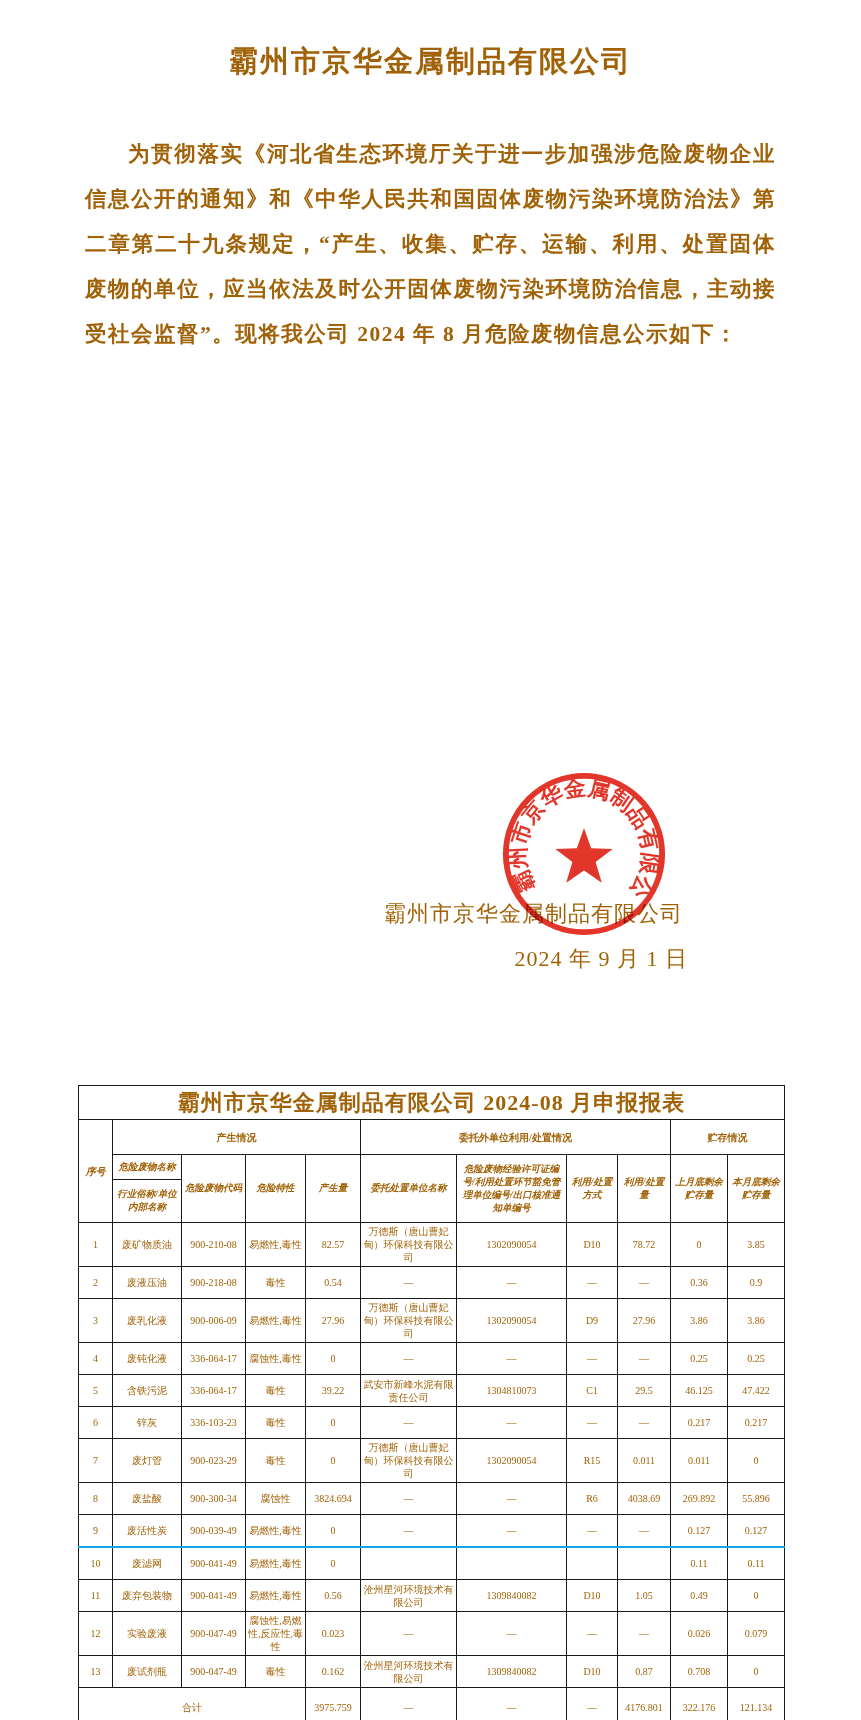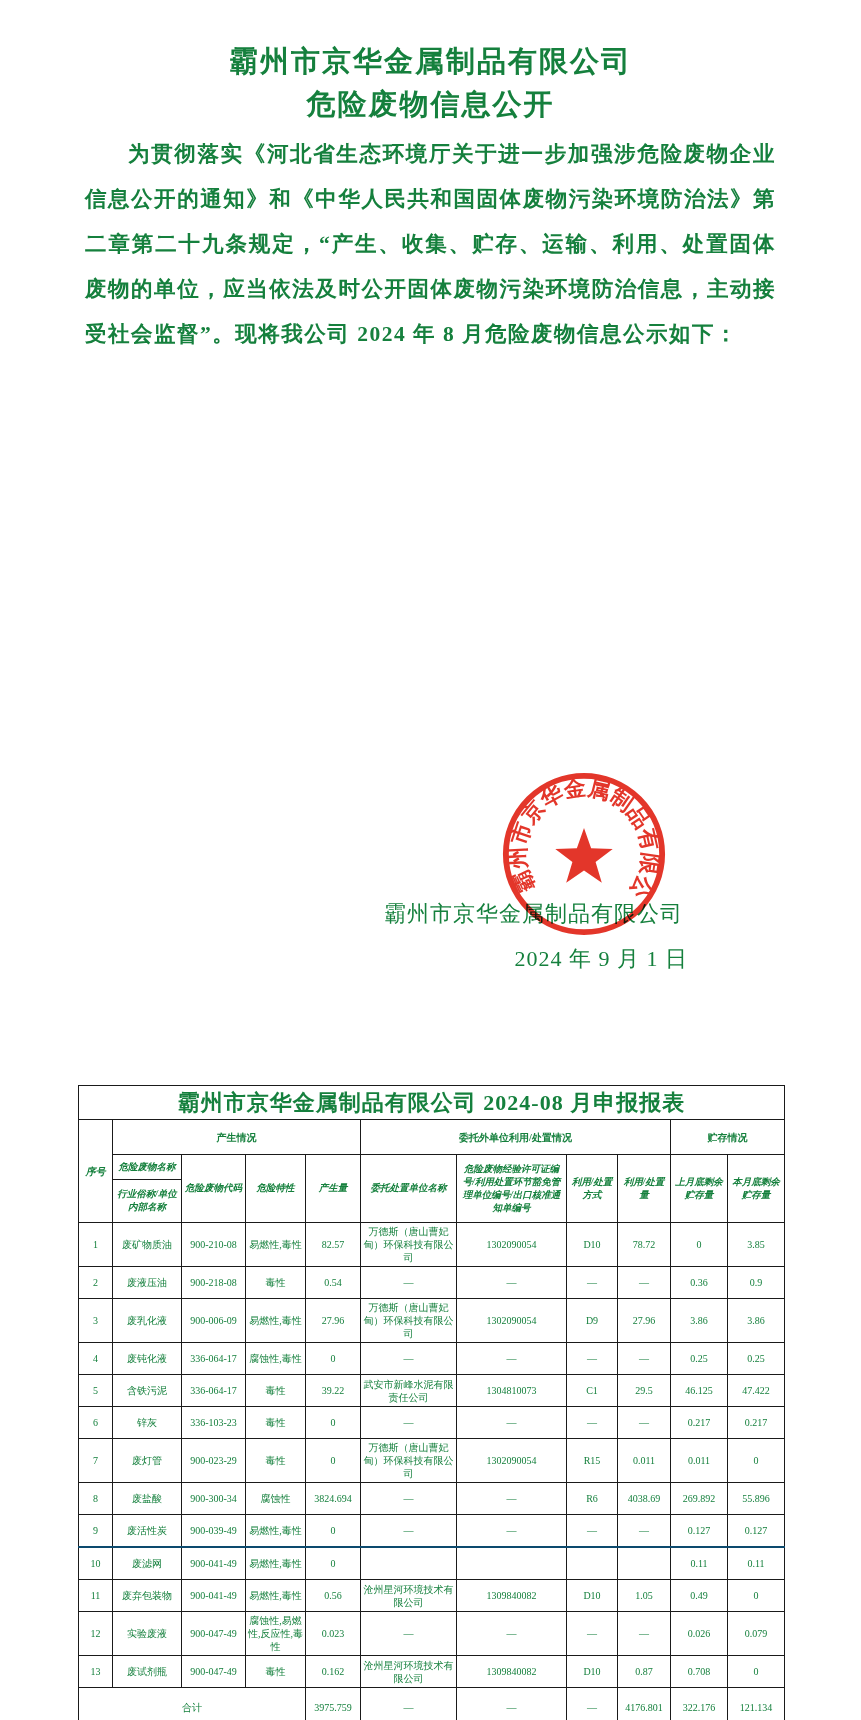--- a/index.html
+++ b/index.html
@@ -1,18 +1,18 @@
 <!DOCTYPE html>
 <html><head>
 <meta charset="utf-8">
 <style>
   html,body{margin:0;padding:0;background:#fff;}
   .page{
     position:relative;width:861px;height:1720px;background:#ffffff;
-    font-family:"Liberation Serif","DejaVu Serif",serif;color:#15803d;overflow:hidden;
+    font-family:"Liberation Serif","DejaVu Serif",serif;color:#a16207;overflow:hidden;
   }
   
   .doc-titles{position:absolute;top:40px;left:0;right:0;text-align:center;}
   .doc-title{font-size:29px;font-weight:bold;line-height:43px;letter-spacing:2px;margin:0;}
   
   .doc-body{position:absolute;top:132px;left:85px;width:691px;
     font-size:21.5px;line-height:45px;text-align:justify;letter-spacing:1.5px;}
   .doc-body p{margin:0;text-indent:2em;font-weight:bold;}
   
   .signature{position:absolute;top:899px;right:178px;font-size:22px;letter-spacing:1px;}
@@ -23,31 +23,30 @@
   table.decl{position:absolute;top:1085px;left:78px;width:706px;border-collapse:collapse;
     font-size:10px;table-layout:fixed;}
   table.decl th,table.decl td{border:1px solid #1a1a1a;text-align:center;vertical-align:middle;
     padding:2px 1px;line-height:13px;word-break:break-all;}
   .tbl-title{font-size:22px;font-weight:bold;height:29px;letter-spacing:1px;line-height:19px;}
   .group-row th{height:30px;font-weight:bold;font-size:10px;}
   .hdr{font-weight:bold;font-size:9.5px;font-style:italic;}
   .split-top{height:20px;border-radius:6px;}
   .split-bottom{height:38px;}
   table.decl tbody td{height:27px;}
-  tr.thick-top td{border-top:2px solid #0c4a6e;}
+  tr.thick-top td{border-top:2px solid #0ea5e9;}
   .total-row td{height:34px;font-size:10px;}
 </style>
 </head>
 <body>
 
 <div class="page">
 
   <div class="doc-titles">
     <h1 class="doc-title">霸州市京华金属制品有限公司</h1>
-    <h1 class="doc-title">危险废物信息公开</h1>
   </div>
 
   <div class="doc-body">
     <p>为贯彻落实《河北省生态环境厅关于进一步加强涉危险废物企业信息公开的通知》和《中华人民共和国固体废物污染环境防治法》第二章第二十九条规定，“产生、收集、贮存、运输、利用、处置固体废物的单位，应当依法及时公开固体废物污染环境防治信息，主动接受社会监督”。现将我公司 2024 年 8 月危险废物信息公示如下：</p>
   </div>
 
   <div class="signature">霸州市京华金属制品有限公司</div>
   <div class="sig-date">2024 年 9 月 1 日</div>
 
   <svg class="stamp" viewBox="0 0 200 200" aria-hidden="true">

